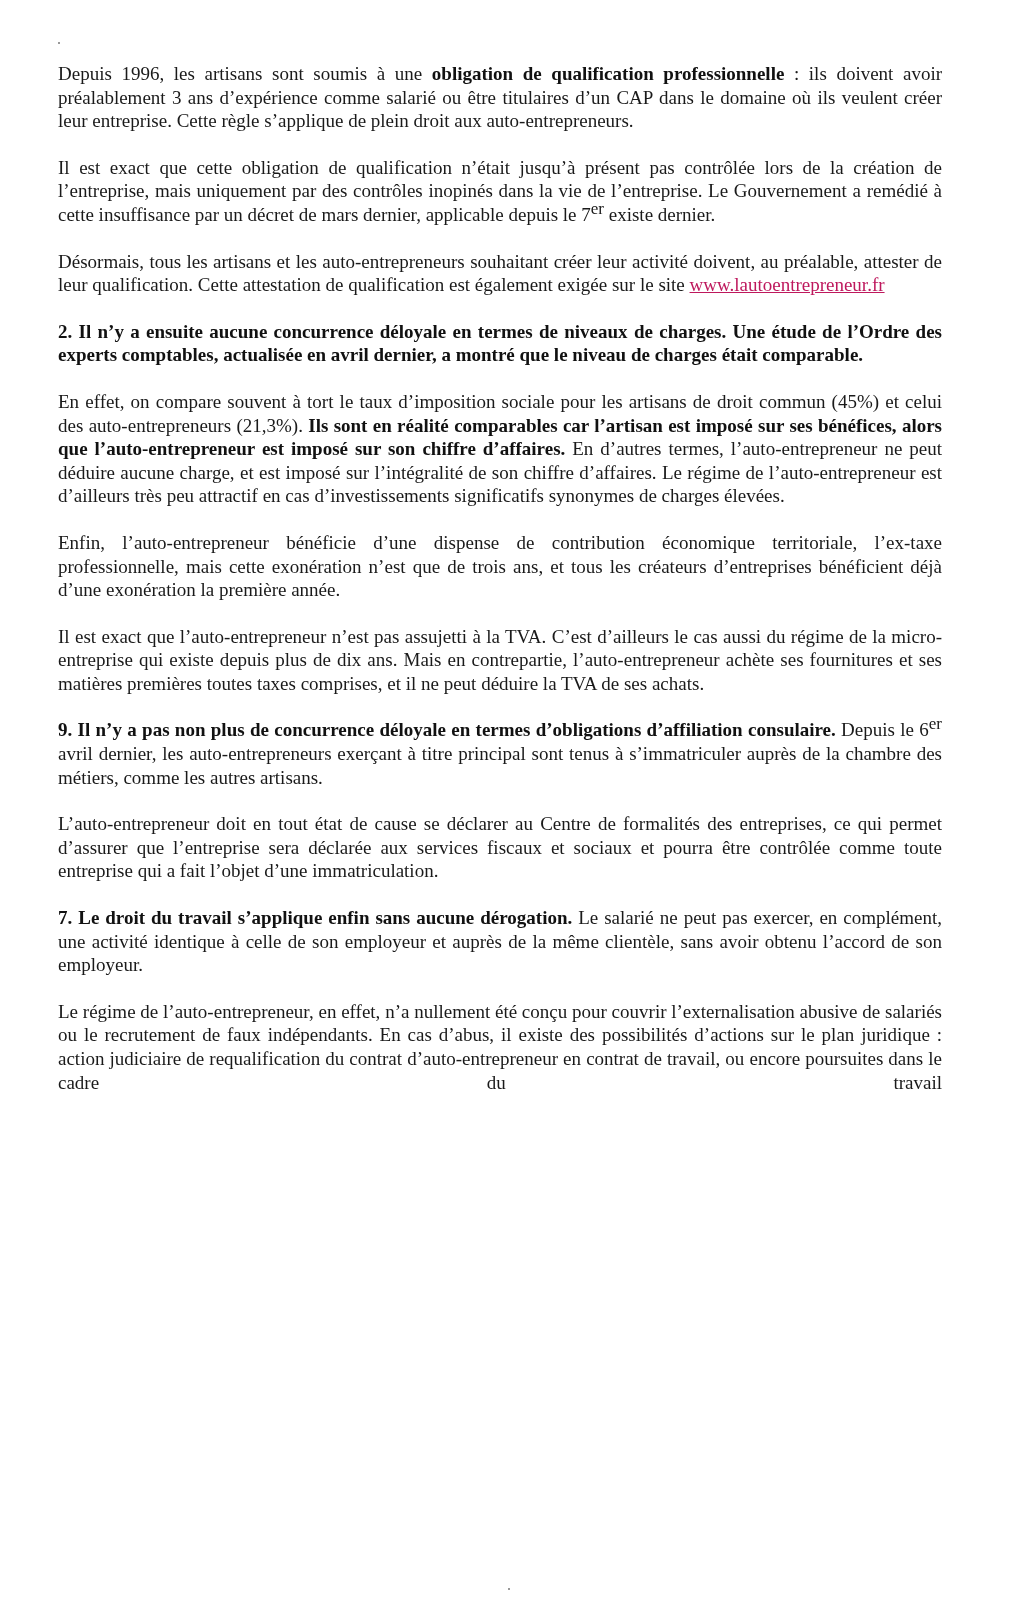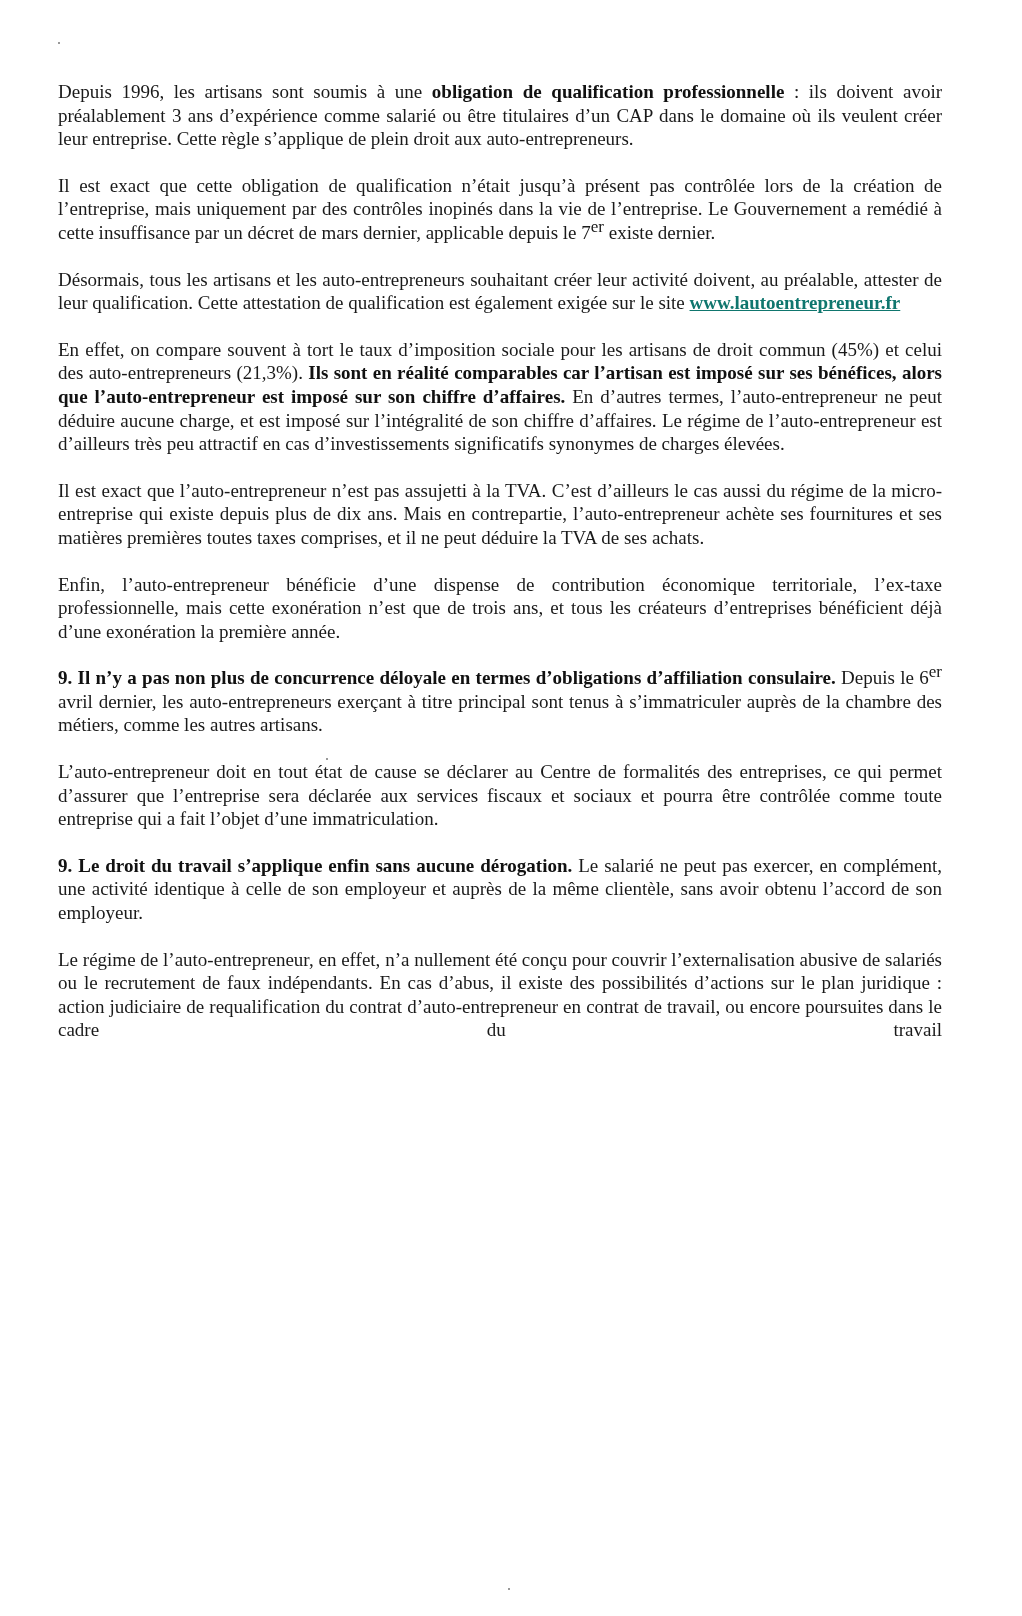--- a/index.html
+++ b/index.html
@@ -1,40 +1,41 @@
 <!DOCTYPE html>
 <html><head>
   <meta charset="utf-8">
   <style>
     html, body { margin: 0; padding: 0; background: #ffffff; }
     body { width: 1022px; height: 1616px; position: relative; overflow: hidden; }
     .page {
-      position: absolute; left: 58px; top: 80px; width: 884px;
+      position: absolute; left: 58px; top: 62px; width: 884px;
       font-family: "Liberation Serif", "DejaVu Serif", serif;
       font-size: 19px; line-height: 23.6px; color: #1a1a1a;
       text-align: justify;
     }
     .para { margin: 0 0 23px 0; }
     .para b { font-weight: bold; color: #111; }
     .para sup { font-size: 17px; line-height: 0; vertical-align: super; }
-    .link { text-decoration: underline; color: #0f766e; cursor: pointer; font-weight: bold; }
+    .link { text-decoration: underline; color: #be185d; cursor: pointer; }
     .last { text-align-last: justify; }
     .speck { position: absolute; width: 2px; height: 2px; background: #999; }
   </style>
 </head>
 <body>
 
 <div class="page" id="page">
     <p class="para"><span>Depuis 1996, les artisans sont soumis à une </span><b>obligation de qualification professionnelle</b><span> : ils doivent avoir préalablement 3 ans d’expérience comme salarié ou être titulaires d’un CAP dans le domaine où ils veulent créer leur entreprise. Cette règle s’applique de plein droit aux auto-entrepreneurs.</span></p>
     <p class="para"><span>Il est exact que cette obligation de qualification n’était jusqu’à présent pas contrôlée lors de la création de l’entreprise, mais uniquement par des contrôles inopinés dans la vie de l’entreprise. Le Gouvernement a remédié à cette insuffisance par un décret de mars dernier, applicable depuis le 7</span><sup>er</sup><span> existe dernier.</span></p>
     <p class="para"><span>Désormais, tous les artisans et les auto-entrepreneurs souhaitant créer leur activité doivent, au préalable, attester de leur qualification. Cette attestation de qualification est également exigée sur le site </span><a class="link">www.lautoentrepreneur.fr</a></p>
+    <p class="para"><b>2. Il n’y a ensuite aucune concurrence déloyale en termes de niveaux de charges. Une étude de l’Ordre des experts comptables, actualisée en avril dernier, a montré que le niveau de charges était comparable.</b></p>
     <p class="para"><span>En effet, on compare souvent à tort le taux d’imposition sociale pour les artisans de droit commun (45%) et celui des auto-entrepreneurs (21,3%). </span><b>Ils sont en réalité comparables car l’artisan est imposé sur ses bénéfices, alors que l’auto-entrepreneur est imposé sur son chiffre d’affaires.</b><span> En d’autres termes, l’auto-entrepreneur ne peut déduire aucune charge, et est imposé sur l’intégralité de son chiffre d’affaires. Le régime de l’auto-entrepreneur est d’ailleurs très peu attractif en cas d’investissements significatifs synonymes de charges élevées.</span></p>
+    <p class="para"><span>Enfin, l’auto-entrepreneur bénéficie d’une dispense de contribution économique territoriale, l’ex-taxe professionnelle, mais cette exonération n’est que de trois ans, et tous les créateurs d’entreprises bénéficient déjà d’une exonération la première année.</span></p>
     <p class="para"><span>Il est exact que l’auto-entrepreneur n’est pas assujetti à la TVA. C’est d’ailleurs le cas aussi du régime de la micro-entreprise qui existe depuis plus de dix ans. Mais en contrepartie, l’auto-entrepreneur achète ses fournitures et ses matières premières toutes taxes comprises, et il ne peut déduire la TVA de ses achats.</span></p>
-    <p class="para"><span>Enfin, l’auto-entrepreneur bénéficie d’une dispense de contribution économique territoriale, l’ex-taxe professionnelle, mais cette exonération n’est que de trois ans, et tous les créateurs d’entreprises bénéficient déjà d’une exonération la première année.</span></p>
     <p class="para"><b>9. Il n’y a pas non plus de concurrence déloyale en termes d’obligations d’affiliation consulaire.</b><span> Depuis le 6</span><sup>er</sup><span> avril dernier, les auto-entrepreneurs exerçant à titre principal sont tenus à s’immatriculer auprès de la chambre des métiers, comme les autres artisans.</span></p>
     <p class="para"><span>L’auto-entrepreneur doit en tout état de cause se déclarer au Centre de formalités des entreprises, ce qui permet d’assurer que l’entreprise sera déclarée aux services fiscaux et sociaux et pourra être contrôlée comme toute entreprise qui a fait l’objet d’une immatriculation.</span></p>
-    <p class="para"><b>9. Le droit du travail s’applique enfin sans aucune dérogation.</b><span> Le salarié ne peut pas exercer, en complément, une activité identique à celle de son employeur et auprès de la même clientèle, sans avoir obtenu l’accord de son employeur.</span></p>
+    <p class="para"><b>7. Le droit du travail s’applique enfin sans aucune dérogation.</b><span> Le salarié ne peut pas exercer, en complément, une activité identique à celle de son employeur et auprès de la même clientèle, sans avoir obtenu l’accord de son employeur.</span></p>
     <p class="para last"><span>Le régime de l’auto-entrepreneur, en effet, n’a nullement été conçu pour couvrir l’externalisation abusive de salariés ou le recrutement de faux indépendants. En cas d’abus, il existe des possibilités d’actions sur le plan juridique : action judiciaire de requalification du contrat d’auto-entrepreneur en contrat de travail, ou encore poursuites dans le cadre du travail</span></p>
   </div>
 
 <span class="speck" style="left:58px;top:42px;"></span>
 <span class="speck" style="left:326px;top:758px;"></span>
 <span class="speck" style="left:508px;top:1588px;"></span>
 
 </body></html>

